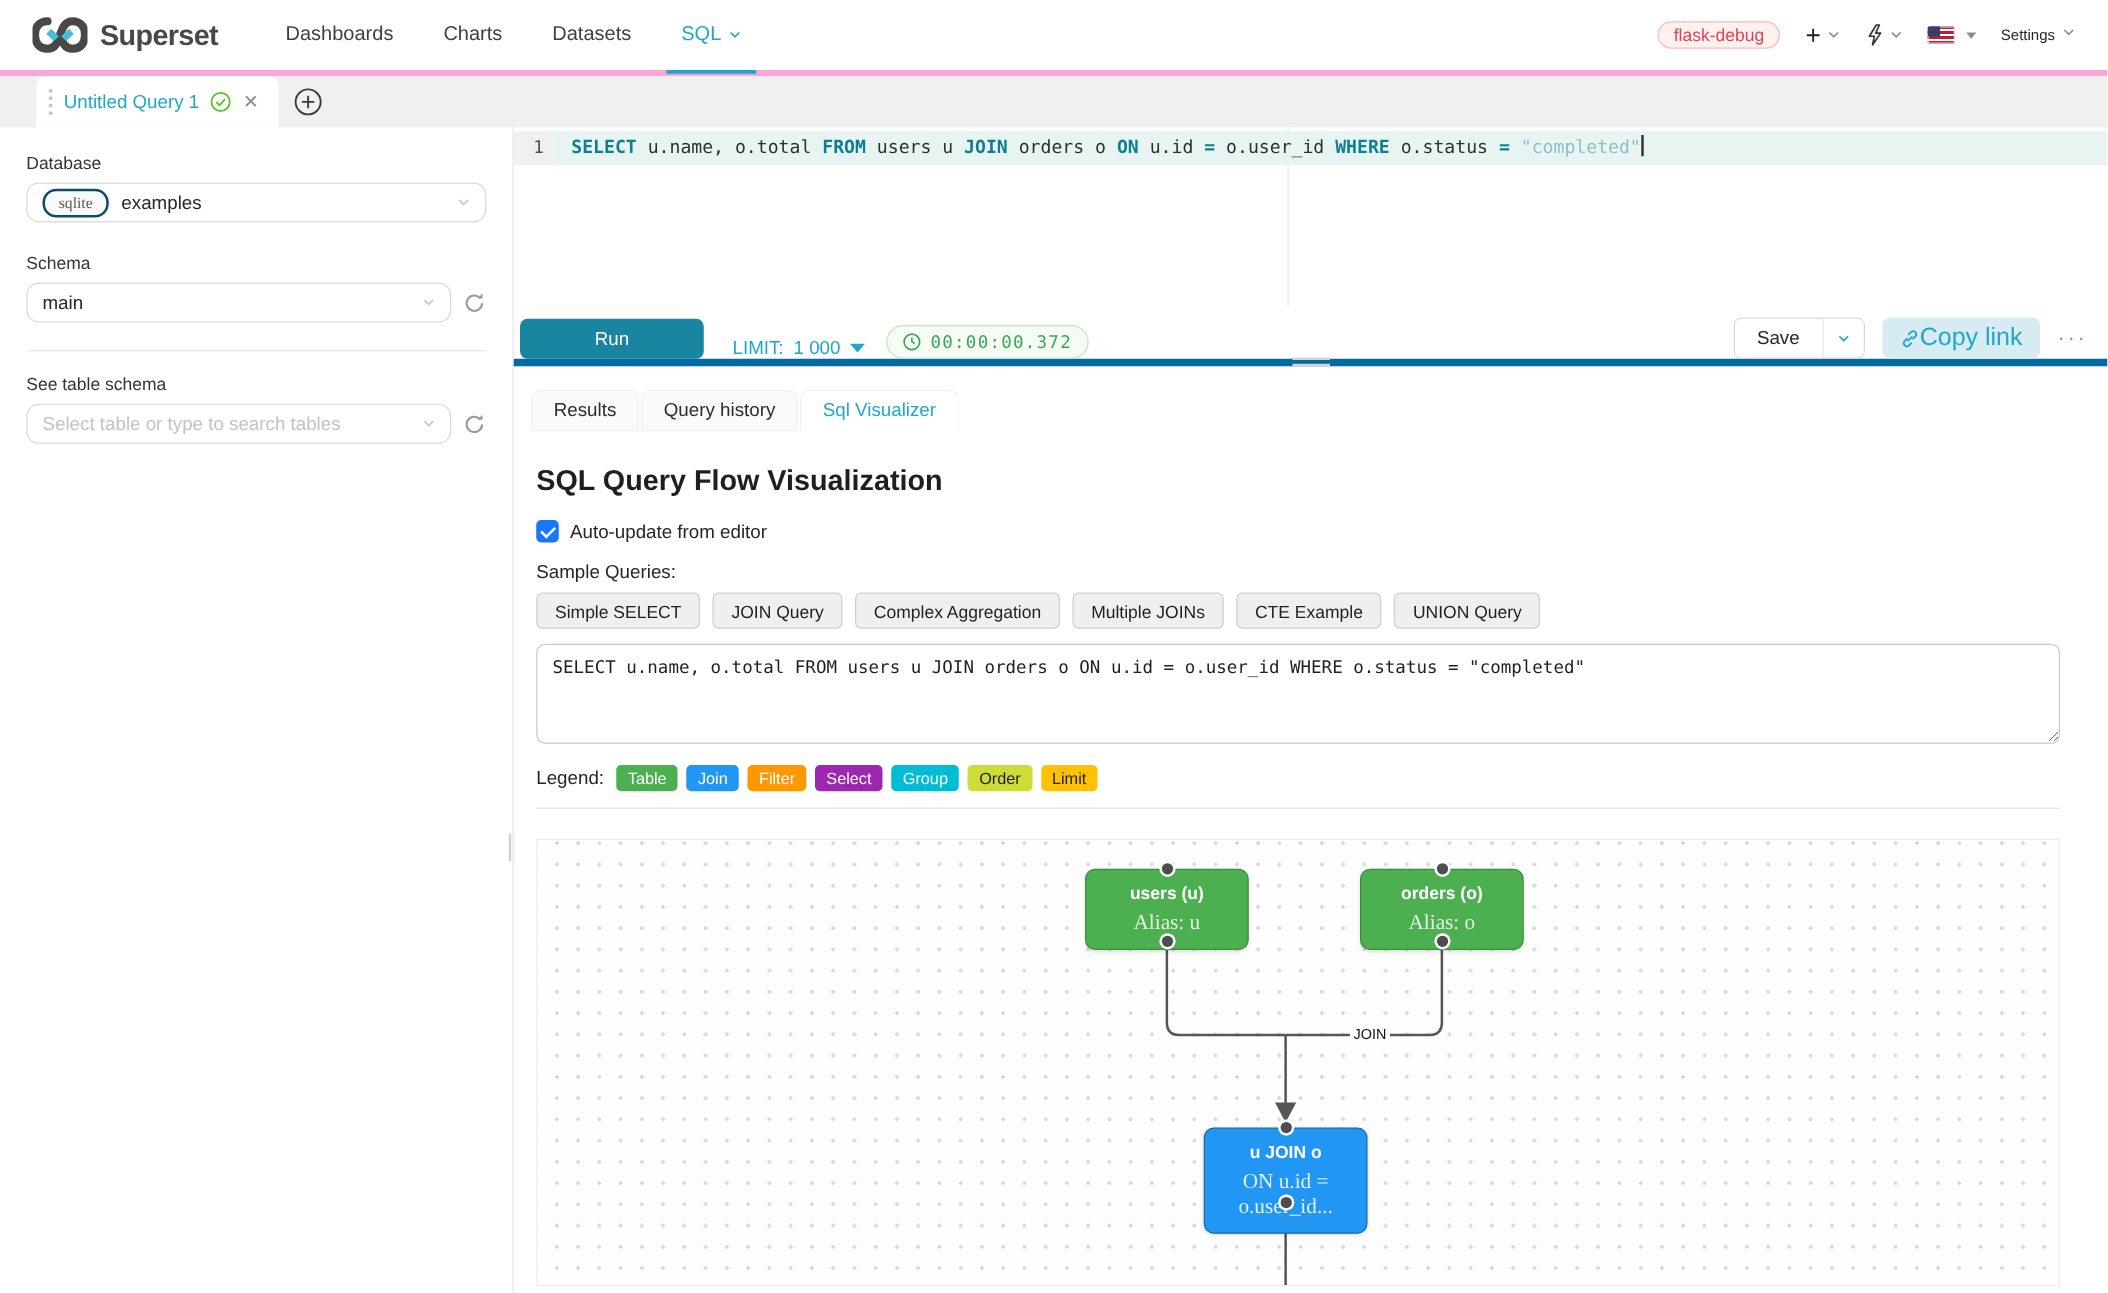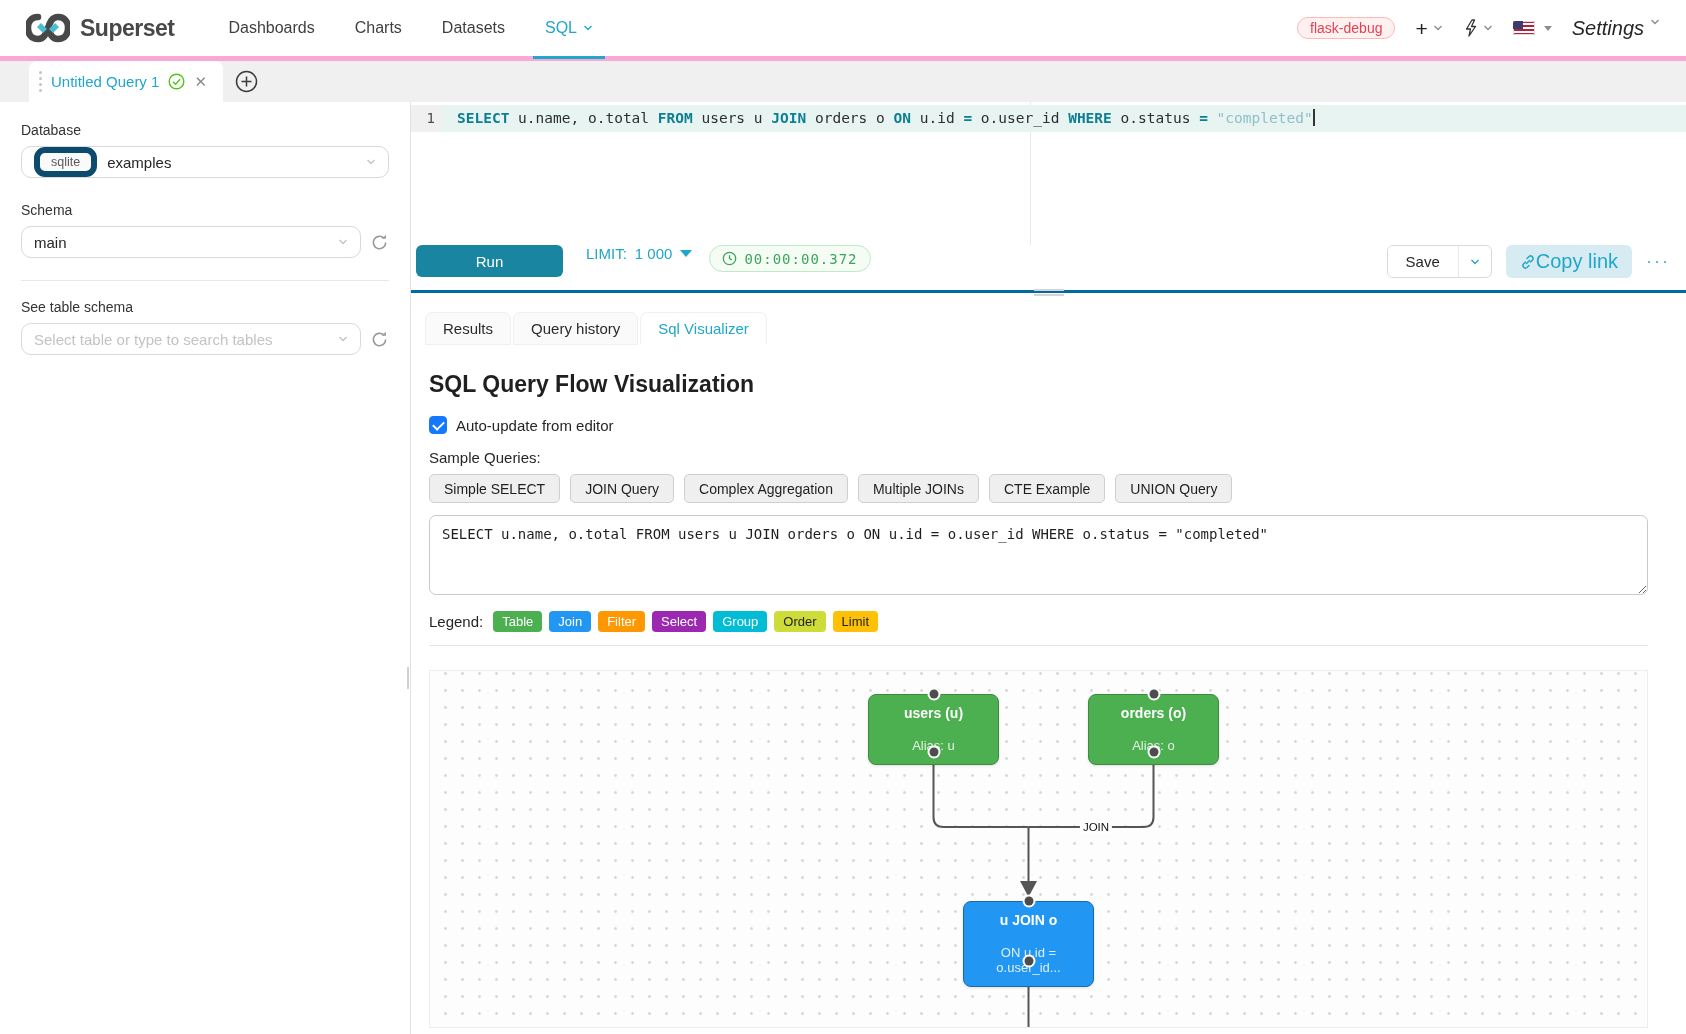--- a/index.html
+++ b/index.html
@@ -16,21 +16,21 @@
   .nav-item { position:relative; height:61px; display:flex; align-items:center; gap:6px;
     padding:0 20px; font-size:16px; color:#3f3f3f; cursor:pointer; }
   .nav-item.active { color:#20a7c9; }
   .nav-item.active::after { content:""; position:absolute; left:8px; right:8px; bottom:0;
     height:3px; background:#20a7c9; }
   .nav-right { margin-left:auto; display:flex; align-items:center; gap:20px; }
   .env-badge { font-size:14px; color:#e04355; background:#fff1f0; border:1px solid #ffb9b5;
     border-radius:12px; padding:2px 12px; }
   .icon-btn { display:flex; align-items:center; gap:5px; color:#333; cursor:pointer; }
   .plus-glyph { font-size:21px; line-height:1; color:#222; font-weight:400; }
-  .settings { display:flex; align-items:flex-start; gap:6px; font-size:20px; color:#262626; cursor:pointer;font-style:italic; }
+  .settings { display:flex; align-items:flex-start; gap:6px; font-size:12px; color:#262626; cursor:pointer; }
   .chev { width:10px; height:10px; }
   .flag { width:22px; height:14px; border-radius:2px; position:relative; overflow:hidden;
     background:repeating-linear-gradient(#b22234 0 2px, #fff 2px 4px); box-shadow:0 0 0 1px #ddd inset; }
   .flag::before { content:""; position:absolute; left:0; top:0; width:10px; height:8px; background:#3c3b6e; }
   .flag-caret { width:0; height:0; border-left:4px solid transparent; border-right:4px solid transparent;
     border-top:5px solid #8c8c8c; margin-left:4px; }
 
   
   .qtabbar { height:41px; flex:0 0 41px; background:#f0f0f0; display:flex; align-items:flex-end; padding-left:29px; }
   .qtab { height:41px; background:#fff; border-radius:8px 8px 0 0; display:flex; align-items:center;
@@ -42,22 +42,22 @@
   .add-tab { margin:0 0 0 12px; height:41px; display:flex; align-items:center; cursor:pointer; }
 
   
   .body { flex:1; display:flex; min-height:0; }
   .sidebar { width:411px; flex:0 0 411px; border-right:1px solid #e2e2e2; background:#fff;
     padding:20px 21px 0 21px; position:relative; }
   .field-label { font-size:14px; color:#333; margin:0 0 8px 0; }
   .select { height:32px; border:1px solid #d9d9d9; border-radius:10px; background:#fff;
     display:flex; align-items:center; padding:0 12px; gap:10px; cursor:pointer; }
   .select .sel-caret { margin-left:auto; }
-  .engine-pill { font-size:12.5px; color:#595959; background:#fafafa; border:6px solid #0c4a6e;
-    border-radius:11px; padding:2px 11px; }
+  .engine-pill { font-size:12.5px; color:#595959; background:#fafafa; border:2px solid #0c4a6e;
+    border-radius:11px; padding:2px 11px;font-family:Liberation Serif, serif; }
   .sel-value { font-size:15px; color:#262626; }
   .sel-placeholder { font-size:15px; color:#c3c3c3; overflow:hidden; white-space:nowrap; }
   .row-with-refresh { display:flex; align-items:center; gap:9px; }
   .row-with-refresh .select { flex:1; }
   .sb-divider { height:1px; background:#e8e8e8; margin:22px 0 18px 0; }
   .v-resize { position:absolute; right:-3px; top:565px; display:flex; gap:2px; }
   .v-resize i { width:2px; height:22px; background:#d0d0d0; }
 
   .main { flex:1; display:flex; flex-direction:column; min-width:0; position:relative; }
 
@@ -67,22 +67,22 @@
   .ed-row { position:relative; display:flex; height:27px; margin-top:3px; }
   .gutter { width:32px; flex:0 0 32px; background:#f0f0f0; text-align:right; padding-right:8px;
     font-family:"DejaVu Sans Mono", monospace; font-size:14px; color:#4d4d4d; line-height:27px; }
   .code-line { flex:1; background:#e7f4f2; font-family:"DejaVu Sans Mono", monospace; font-size:14.5px;
     line-height:27px; padding-left:14px; white-space:pre; color:#2f2f2f; }
   .code-line .kw { color:#0e7f92; font-weight:bold; }
   .code-line .str { color:#8fbfc9; }
   .cursor { display:inline-block; width:2px; height:17px; background:#333; vertical-align:-3px; }
 
   
-  .run-toolbar { height:48px; flex:0 0 48px; display:flex; align-items:flex-start; padding:0 16px 0 5px;
-    background:#fff; border-bottom:3px solid #0369a1; position:relative; }
+  .run-toolbar { height:48px; flex:0 0 48px; display:flex; align-items:flex-end; padding:0 16px 0 5px;
+    background:#fff; border-bottom:6px solid #0369a1; position:relative; }
   .run-btn { width:147px; height:32px; background:#1a85a0; color:#fff; font-size:15px;
     border:none; border-radius:6px; cursor:pointer; }
   .limit { display:flex; align-items:center; gap:8px; margin-left:23px; color:#20a7c9; font-size:15px; cursor:pointer; }
   .limit-caret { width:0; height:0; border-left:6px solid transparent; border-right:6px solid transparent;
     border-top:7px solid #20a7c9; }
   .timer { margin-left:17px; height:27px; display:flex; align-items:center; gap:7px; padding:0 12px;
     background:#f4fcf4; border:1px solid #bfe8c4; border-radius:14px;
     font-family:"DejaVu Sans Mono", monospace; font-size:14px; color:#3da45e; letter-spacing:1px; }
   .tb-right { margin-left:auto; display:flex; align-items:center; gap:14px; }
   .save-split { display:flex; height:33px; border:1px solid #d9d9d9; border-radius:6px; overflow:hidden; background:#fff; }
@@ -124,21 +124,21 @@
   .viz-divider { height:1px; background:#e5e5e5; margin-top:13px; }
 
   
   .canvas { position:relative; margin-top:24px; width:1219px; height:358px; background:#fdfdfd;
     border:1px solid #ededed; overflow:hidden;
     background-image:radial-gradient(circle, #d8d8d8 1.3px, transparent 1.5px);
     background-size:17px 17px; background-position:7px 11px; }
   .flow-node { position:absolute; width:131px; border-radius:8px; border:1px solid; color:#fff;
     text-align:center; padding:10px 6px 11px 6px; cursor:grab; box-shadow:0 1px 3px rgba(0,0,0,0.12); }
   .node-title { font-size:14px; font-weight:700; }
-  .node-sub { font-size:13px; margin-top:17px; color:rgba(255,255,255,0.85); }
+  .node-sub { font-size:17px; margin-top:6px; color:rgba(255,255,255,0.85);font-family:Liberation Serif, serif; }
   .handle { position:absolute; width:9px; height:9px; border-radius:50%; background:#4d4d4d;
     box-shadow:0 0 0 2px #fff; transform:translate(-50%,-50%); }
   .edge-label { position:absolute; background:#fff; font-size:11.5px; color:#111; padding:1px 3px;
     transform:translate(-50%,-50%); }
   svg.edges { position:absolute; inset:0; pointer-events:none; }
 </style>
 </head>
 <body>
 
 <div class="app">

